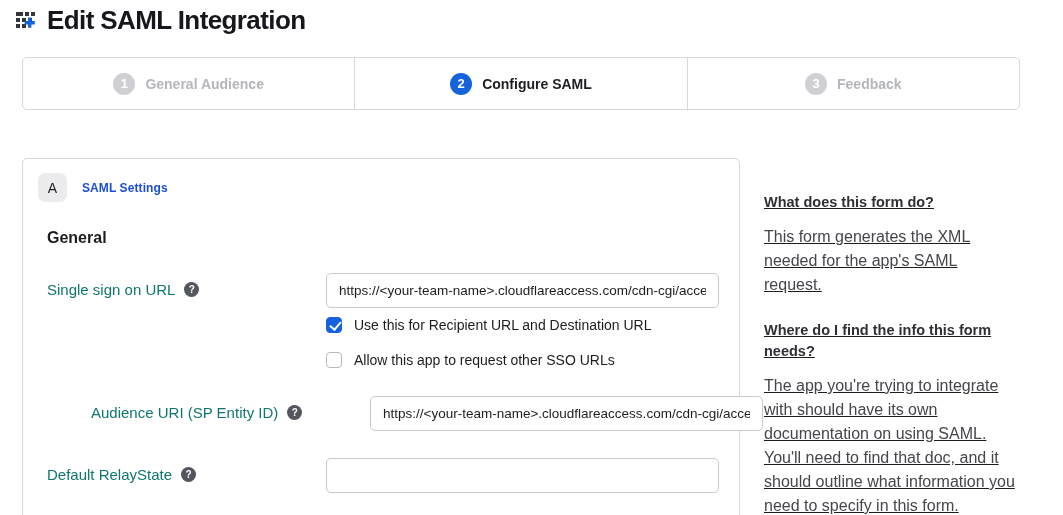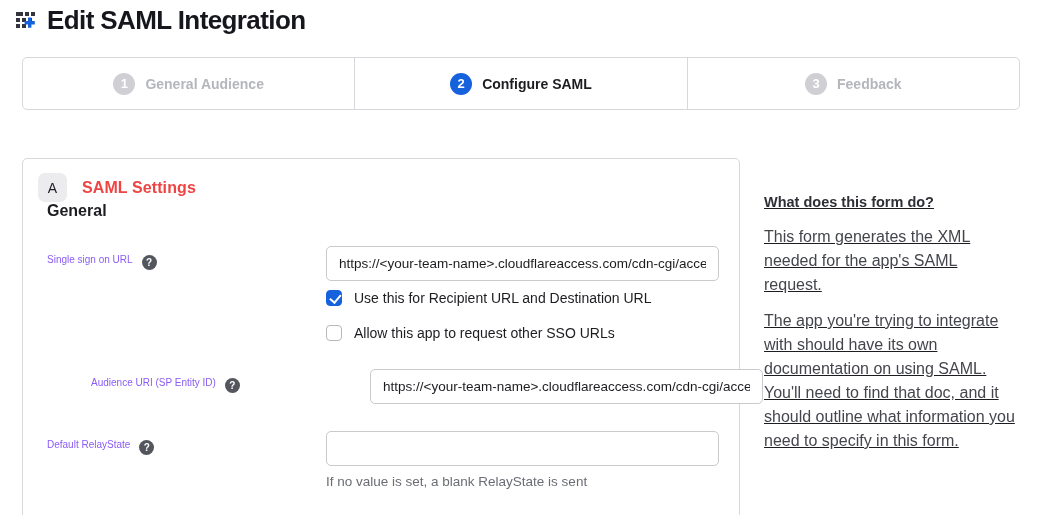--- a/index.html
+++ b/index.html
@@ -28,29 +28,29 @@
   .step.active .step-circle{background:#1662dd;}
 
   
   .panel{
     position:absolute;left:22px;top:158px;width:718px;height:390px;box-sizing:border-box;
     border:1px solid #d7d7dc;border-radius:5px;background:#fff;padding:14px 24px;
   }
   .section-header{display:flex;align-items:center;gap:15px;margin-left:-9px;}
   .badge{width:29px;height:29px;background:#ececee;border-radius:7px;flex:none;
     display:flex;align-items:center;justify-content:center;font-size:14px;color:#1d1d21;}
-  .section-title{font-size:16px;font-weight:700;color:#ef4444;letter-spacing:0.1px;}
-  .group-title{font-size:16px;font-weight:700;color:#1d1d21;}
+  .section-title{font-size:12px;font-weight:700;color:#1d4ed8;letter-spacing:0.1px;}
+  .group-title{margin-top:27px;font-size:16px;font-weight:700;color:#1d1d21;}
 
   .form-row{display:flex;align-items:flex-start;}
   .row-1{margin-top:26px;}
   .row-2{margin-top:28px;margin-left:44px;}
   .row-3{margin-top:27px;}
   .form-label-col{width:279px;flex:none;display:flex;align-items:flex-start;gap:9px;padding-top:8px;}
-  .form-label{font-size:10px;color:#8b5cf6;}
+  .form-label{font-size:15px;color:#0f766e;}
   .help-icon{width:15px;height:15px;border-radius:50%;background:#54565e;color:#fff;
     font-size:10px;font-weight:700;display:inline-flex;align-items:center;justify-content:center;
     margin-top:1px;flex:none;cursor:pointer;}
   .form-control-col{width:393px;flex:none;}
   .text-input{
     width:100%;height:35px;box-sizing:border-box;border:1px solid #c9c9ce;border-radius:5px;
     padding:0 12px;font-size:13.5px;font-family:inherit;color:#1d1d21;background:#fff;outline:none;
     white-space:nowrap;overflow:hidden;text-overflow:clip;
   }
   .checkbox-row{display:flex;align-items:center;gap:12px;}
@@ -144,23 +144,23 @@
     </div>
   </div>
 
   <div class="form-row row-3">
     <div class="form-label-col">
       <span class="form-label">Default RelayState</span>
       <span class="help-icon">?</span>
     </div>
     <div class="form-control-col">
       <input class="text-input" type="text" value="" style="">
-      <div class="helper-text">If no value is set, a blank RelayState is sent</div>
     </div>
   </div>
 
 </div>
 
 <div class="sidebar">
   <div class="sb-heading">What does this form do?</div>
   <p class="sb-para">This form generates the XML needed for the app's SAML request.</p>
+  <div class="sb-heading sb-heading-2">Where do I find the info this form needs?</div>
   <p class="sb-para">The app you're trying to integrate with should have its own documentation on using SAML. You'll need to find that doc, and it should outline what information you need to specify in this form.</p>
 </div>
 
 </body></html>

